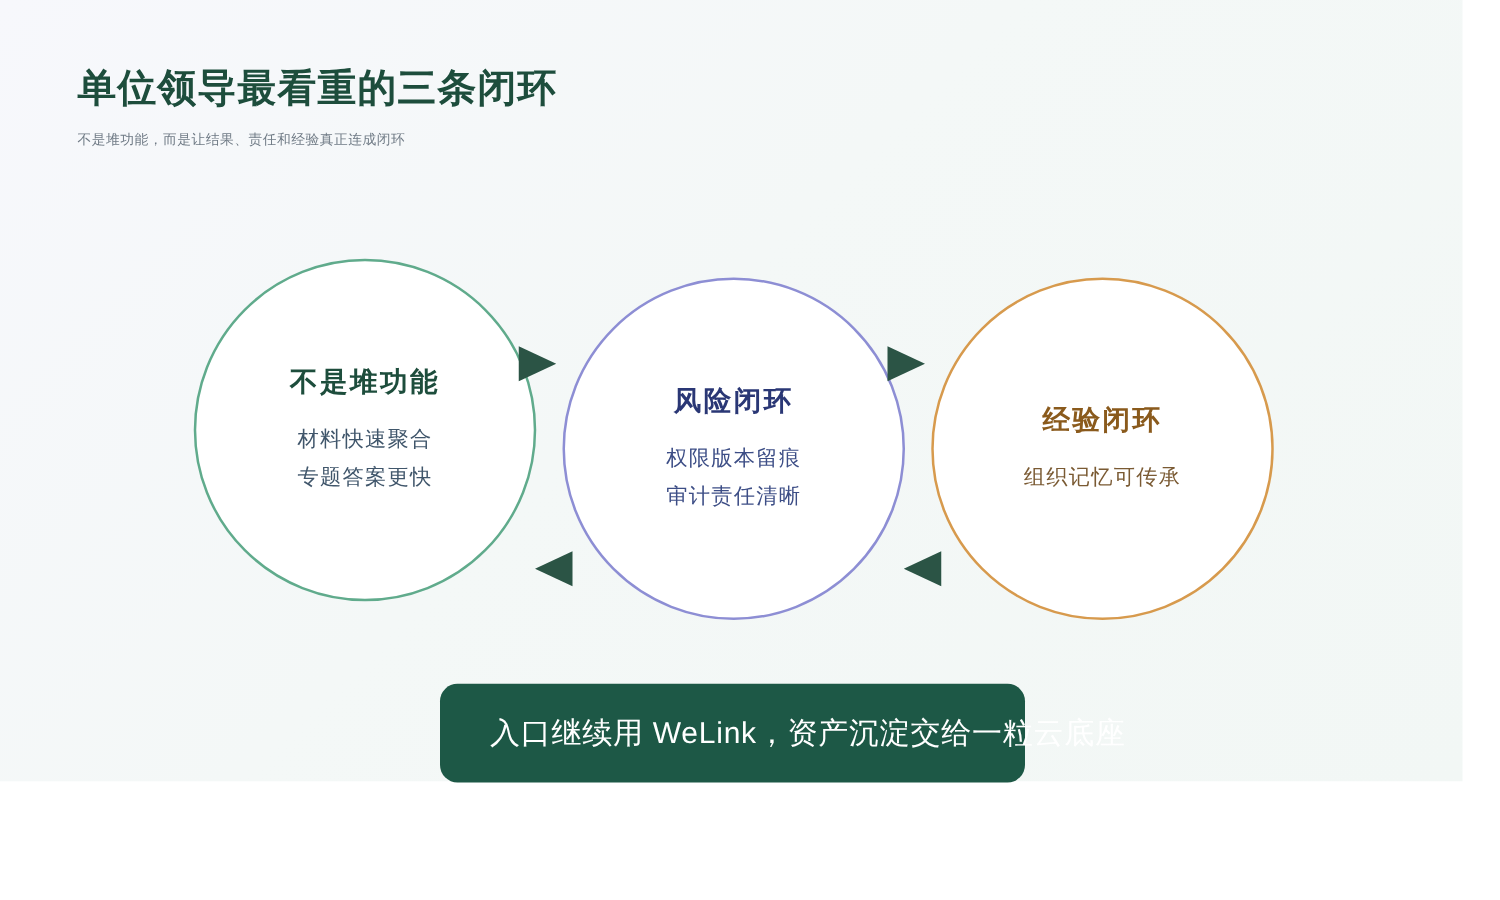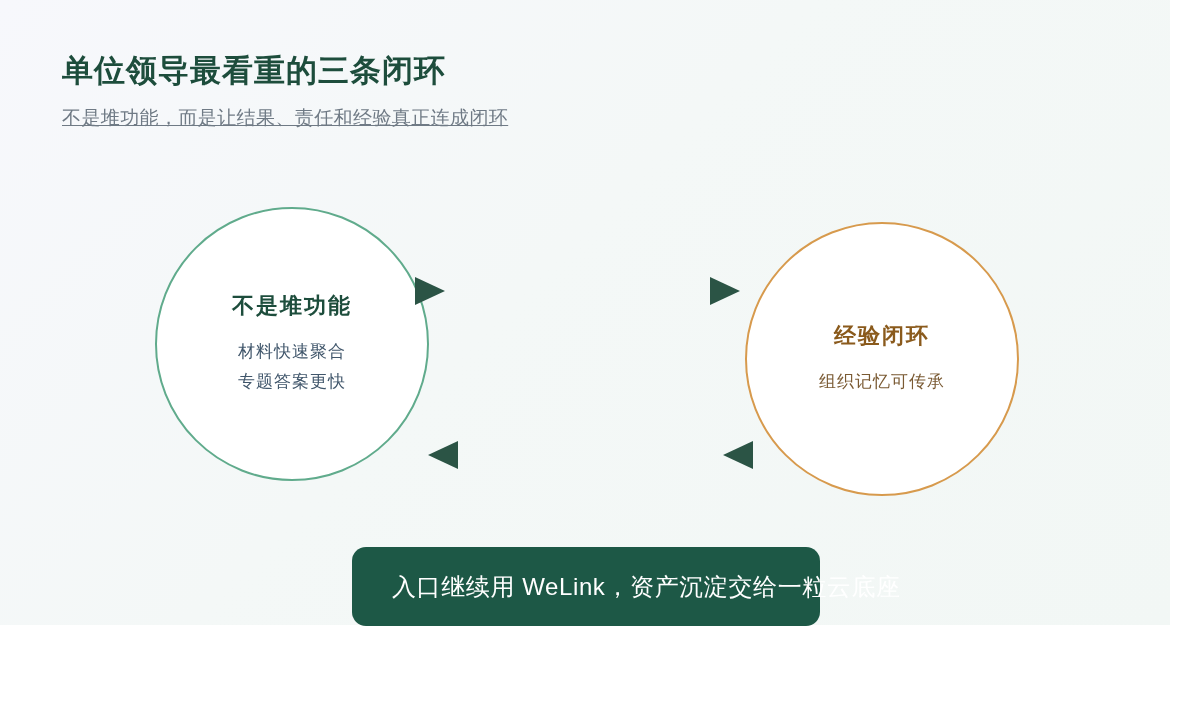--- a/index.html
+++ b/index.html
@@ -35,26 +35,25 @@
   #page-title {
     font-size: 31px;
     font-weight: bold;
     color: #1d4d3c;
     letter-spacing: 1px;
     line-height: 1.25;
     white-space: nowrap;
   }
   #page-subtitle {
     margin-top: 14px;
-    font-size: 19px;
+    font-size: 11px;
     color: #6f7a85;
     letter-spacing: 0.4px;
     line-height: 1.4;
     white-space: nowrap;
-    text-decoration: underline;
   }
 
   
   .loop-circle {
     position: absolute;
     width: 274px;
     height: 274px;
     border-radius: 50%;
     box-sizing: border-box;
     background: #ffffff;
@@ -132,20 +131,25 @@
     <div id="page-title">单位领导最看重的三条闭环</div>
     <div id="page-subtitle">不是堆功能，而是让结果、责任和经验真正连成闭环</div>
   </div>
 
   <div class="loop-circle" id="circle-decision">
     <div class="loop-title">不是堆功能</div>
     <div class="loop-line">材料快速聚合</div>
     <div class="loop-line">专题答案更快</div>
   </div>
 
+  <div class="loop-circle" id="circle-risk">
+    <div class="loop-title">风险闭环</div>
+    <div class="loop-line">权限版本留痕</div>
+    <div class="loop-line">审计责任清晰</div>
+  </div>
 
   <div class="loop-circle" id="circle-exp">
     <div class="loop-title">经验闭环</div>
     <div class="loop-line">组织记忆可传承</div>
   </div>
 
   <div class="arrow arrow-right" id="arrow-top-1"></div>
   <div class="arrow arrow-right" id="arrow-top-2"></div>
   <div class="arrow arrow-left" id="arrow-bottom-1"></div>
   <div class="arrow arrow-left" id="arrow-bottom-2"></div>

